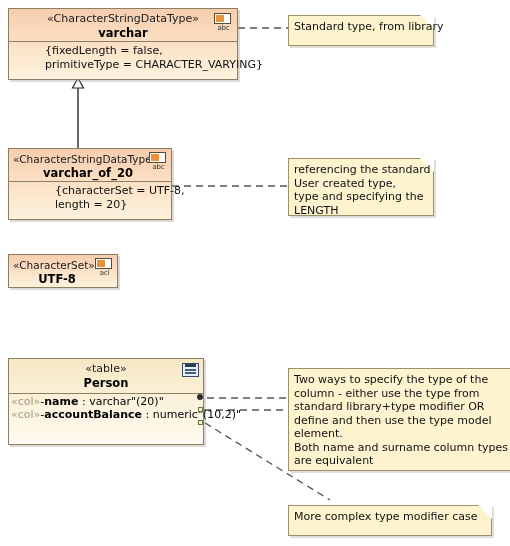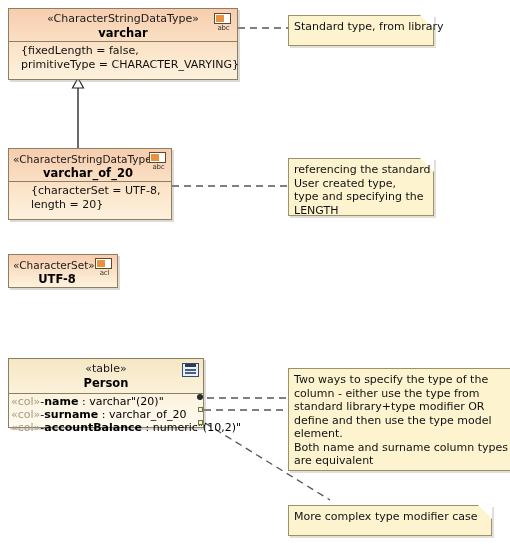--- a/index.html
+++ b/index.html
@@ -42,20 +42,21 @@
     color: #000;
     line-height: 15px;
     display: block;
     white-space: nowrap;
   }
   .props {
     font-size: 11px;
     line-height: 14px;
     color: #111;
     padding: 2px 3px 3px 12px;
+    margin-left: 24px;
   }
   .props .pline { display: block; white-space: nowrap; }
   .divider {
     border-top: 1px solid #8a7f63;
     height: 0;
     font-size: 0;
     line-height: 0;
   }
 
   
@@ -228,38 +229,35 @@
     <div class="hdr" style="text-align:left; padding-left:4px;">
       <span class="stereotype" style="font-size:10.5px;">«CharacterSet»</span>
       <span class="name" style="text-align:center; padding-right:16px;">UTF-8</span>
     </div>
     <div class="icon-badge" style="right:3px; top:3px;">
       <div class="glyphbox"></div>
       <div class="glyphlabel">acl</div>
     </div>
   </div>
 
-  <div class="uml-table" style="left:8px; top:358px; width:196px; height:70px;">
+  <div class="uml-table" style="left:8px; top:358px; width:196px; height:87px;">
     <div class="hdr" style="text-align:center; padding-top:3px; position:relative;">
       <span class="stereotype">«table»</span>
       <span class="name">Person</span>
     </div>
     <div class="table-icon" style="right:4px; top:4px;">
       <i></i>
       <i></i>
       <i></i>
       <i></i>
     </div>
     <div class="divider" style="margin-top:2px;"></div>
     <div class="cols">
       <div class="col-row">
         <span class="col-stereo">«col»</span><span>-</span><span class="col-name">name</span><span> : </span><span>varchar"(20)"</span>
-      </div>
-      <div class="col-row">
-        <span class="col-stereo">«col»</span><span>-</span><span class="col-name">surname</span><span> : </span><span>varchar_of_20</span>
       </div>
       <div class="col-row">
         <span class="col-stereo">«col»</span><span>-</span><span class="col-name">accountBalance</span><span> : </span><span>numeric"(10,2)"</span>
       </div>
     </div>
   </div>
 
   <div class="anchor-dot" style="left:197px; top:394px;"></div>
   <div class="anchor-sq" style="left:198px; top:407px;"></div>
   <div class="anchor-sq" style="left:198px; top:420px;"></div>

